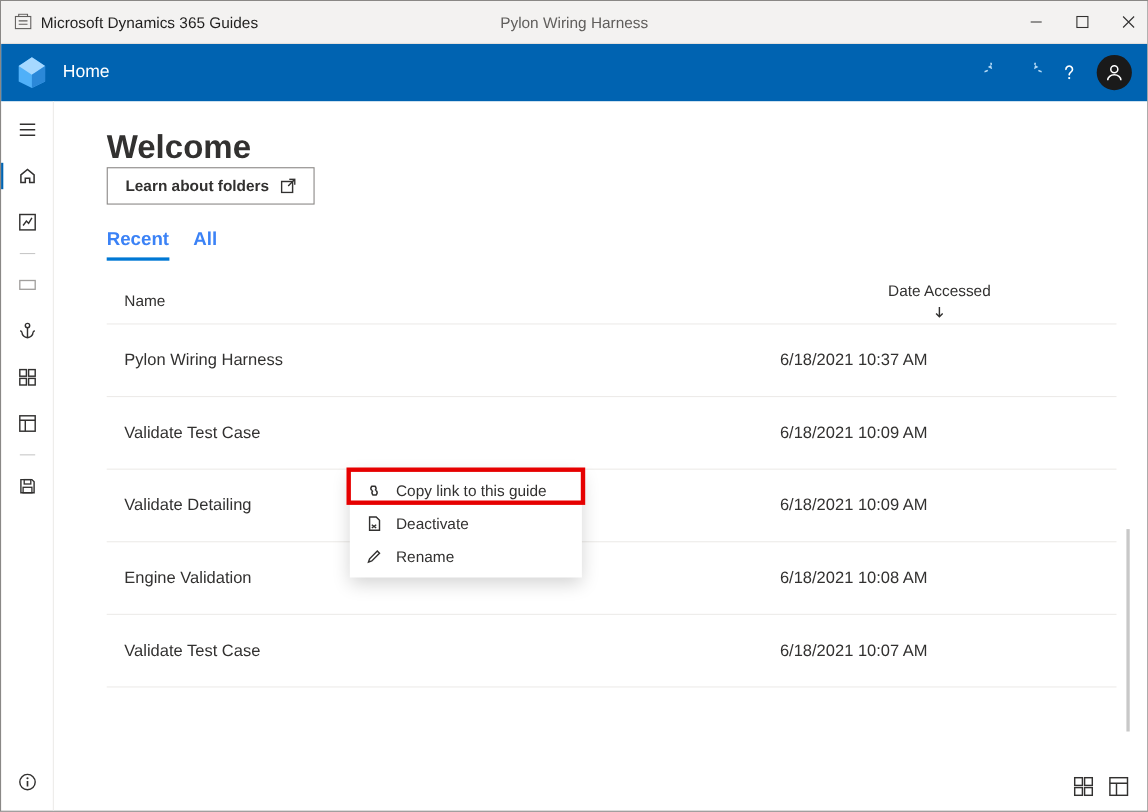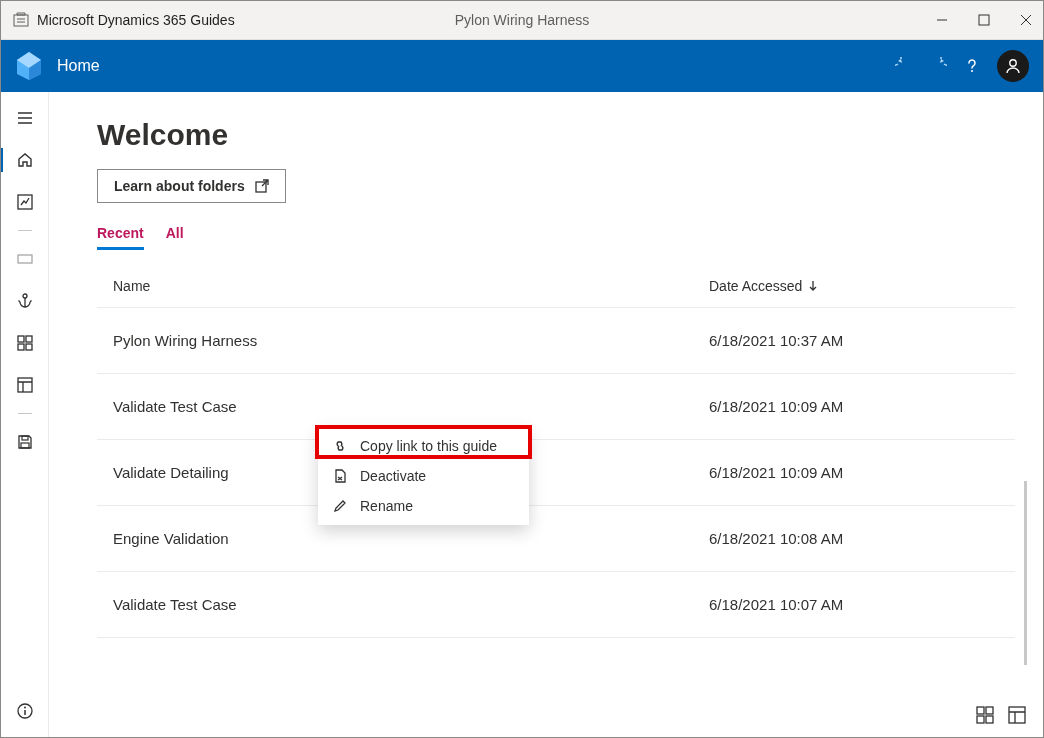--- a/index.html
+++ b/index.html
@@ -134,29 +134,28 @@
     border: 1px solid #8a8886;
     color: #323130;
     padding: 0 16px;
     height: 34px;
     font-size: 14px;
     cursor: pointer;
     display: inline-flex;
     align-items: center;
     gap: 10px;
     font-weight: 600;
-    margin-top: 17px;
   }
 
   .tabs { display: flex; gap: 22px; margin-bottom: 14px; }
   .tab {
-    font-size: 14px;
+    font-size: 17px;
     padding-bottom: 6px;
     cursor: pointer;
-    color: #be185d;
+    color: #3b82f6;
     font-weight: 600;
   }
   .tab.active { border-bottom: 3px solid #0078d4; }
 
   .filter-box {
     display: flex;
     align-items: center;
     border: 1px solid #8a8886;
     width: 418px;
     height: 34px;
@@ -184,21 +183,21 @@
   .grid-head {
     height: 44px;
     font-weight: 400;
   }
   .grid-row {
     height: 66px;
     font-size: 15px;
     cursor: pointer;
   }
   .col-name { flex: 1; }
-  .col-date { width: 290px; }
+  .col-date { width: 290px; flex-direction: column; }
   .grid-head .col-date { display: flex; align-items: center; gap: 6px; }
 
   .grid-scroll-indicator {
     position: absolute;
     right: 16px;
     top: 389px;
     bottom: 72px;
     width: 3px;
     background: #c8c8c8;
   }

